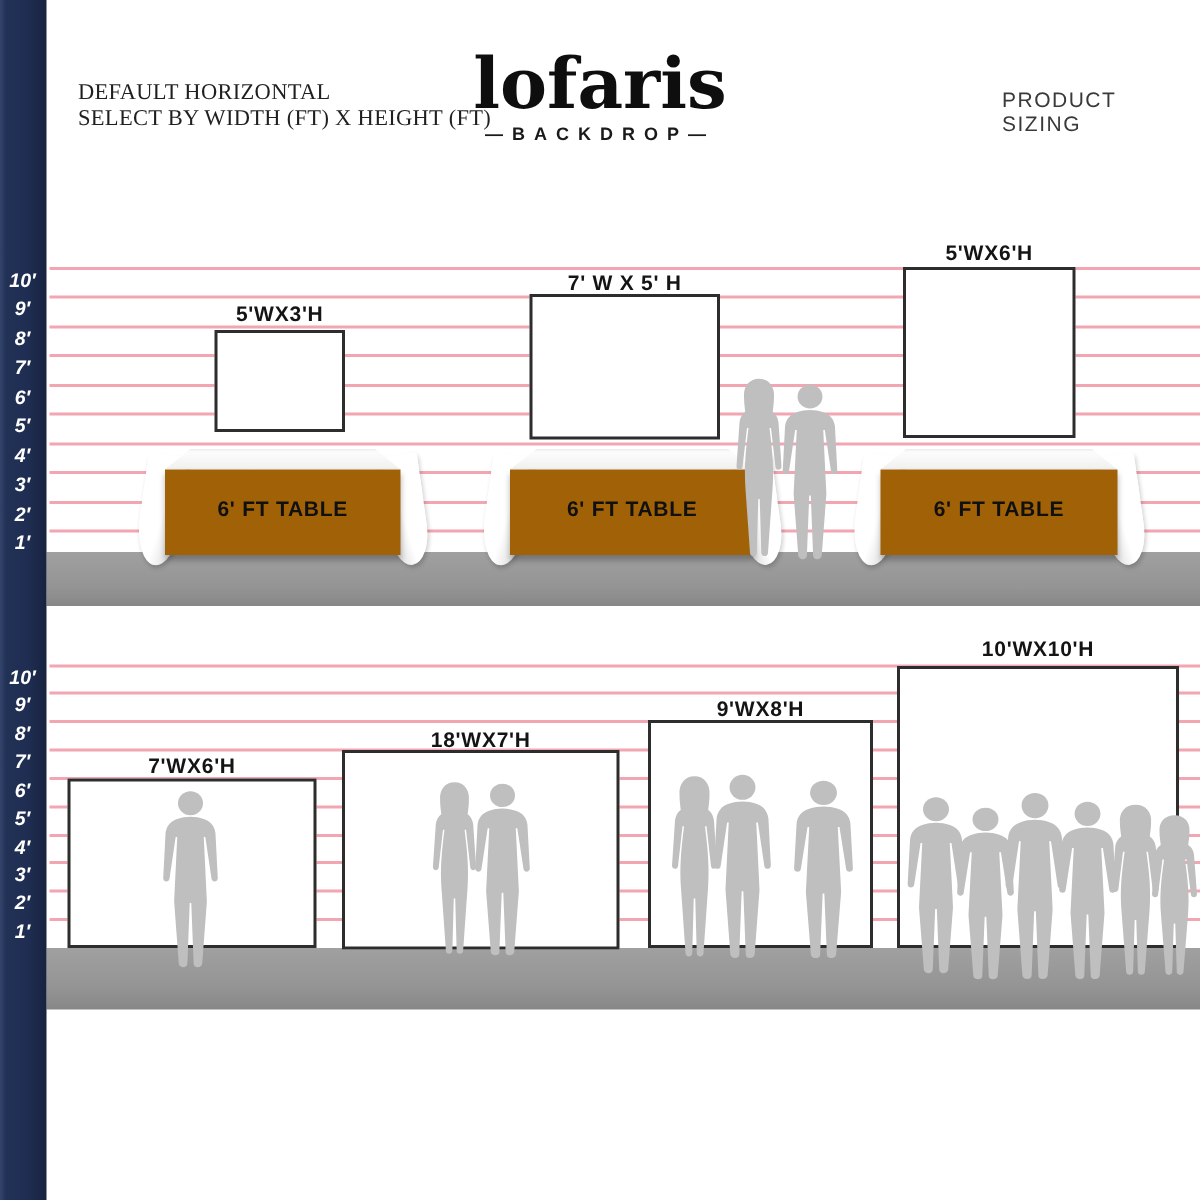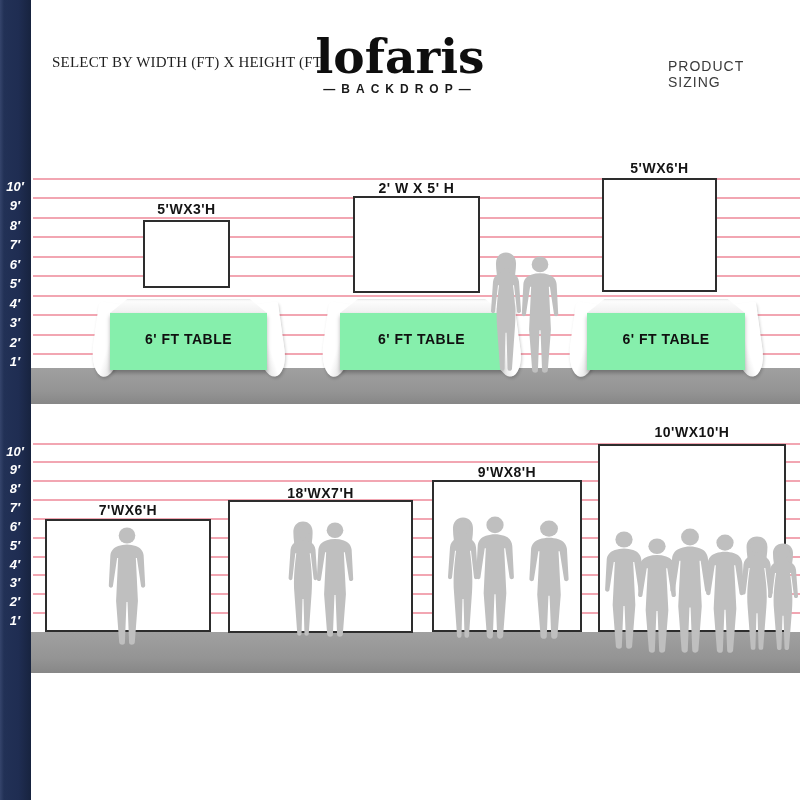--- a/index.html
+++ b/index.html
@@ -24,21 +24,21 @@
              font-weight:bold;font-style:italic;text-align:center;line-height:16px;}
 
   
   .gridline{position:absolute;left:33px;width:767px;height:2px;z-index:1;}
   .floor{position:absolute;left:31px;width:769px;z-index:2;
          background:linear-gradient(#a0a0a0 0%,#949494 65%,#878787 100%);}
   .backdrop{position:absolute;background:#ffffff;border:2px solid #2d2d2d;box-sizing:border-box;z-index:3;}
   .backdrop-label{position:absolute;z-index:4;font-size:14px;font-weight:bold;color:#141414;
                   text-align:center;letter-spacing:.5px;white-space:nowrap;}
 
-  .table-front{position:absolute;height:57px;background:#86efac;z-index:3;
+  .table-front{position:absolute;height:57px;background:#a16207;z-index:3;
                box-shadow:0 3px 4px rgba(0,0,0,.28);display:flex;align-items:center;justify-content:center;}
   .table-top{position:absolute;height:14px;z-index:3;
              background:linear-gradient(#ffffff,#f0f0f0);
              clip-path:polygon(11% 0,89% 0,100% 100%,0 100%);
              box-shadow:inset 0 1px 2px rgba(0,0,0,.10);}
   .table-label{font-size:14px;font-weight:bold;color:#101010;letter-spacing:.5px;margin-top:-6px;}
   .drape{position:absolute;width:27px;height:74px;z-index:3;
          background:linear-gradient(100deg,#ffffff 55%,#dcdcdc 92%);
          border-radius:5px 3px 55% 60%/5px 3px 30px 36px;
          box-shadow:1px 2px 3px rgba(0,0,0,.18);}
@@ -46,20 +46,21 @@
   .drape.r{transform:rotate(-8deg);background:linear-gradient(260deg,#ffffff 55%,#d8d8d8 92%);}
 
   .person{position:absolute;z-index:4;}
 </style>
 </head>
 <body>
 
 <div class="stage">
 
   <div class="hdr-left">
+    <div>DEFAULT HORIZONTAL</div>
     <div>SELECT BY WIDTH (FT) X HEIGHT (FT)</div>
   </div>
 
   <div class="logo">
     <div class="logo-name">lofaris</div>
     <div class="logo-sub">—BACKDROP—</div>
   </div>
 
   <div class="product-sizing">PRODUCT SIZING</div>
 
@@ -83,21 +84,21 @@
       <div class="gridline" style="top: 314px; background: rgb(242, 166, 178);"></div>
       <div class="ruler-num" style="top: 315px;">3′</div>
       <div class="gridline" style="top: 334px; background: rgb(242, 166, 178);"></div>
       <div class="ruler-num" style="top: 335px;">2′</div>
       <div class="gridline" style="top: 353px; background: rgb(242, 166, 178);"></div>
       <div class="ruler-num" style="top: 354px;">1′</div>
       <div class="floor" style="top: 368px; height: 36px;"></div>
       <div class="backdrop" style="left: 143px; top: 220px; width: 87px; height: 68px; border-color: rgb(45, 45, 45);"></div>
       <div class="backdrop-label" style="left: 113px; top: 201px; width: 147px;">5'WX3'H</div>
       <div class="backdrop" style="left: 353px; top: 196px; width: 127px; height: 97px; border-color: rgb(45, 45, 45);"></div>
-      <div class="backdrop-label" style="left: 323px; top: 180px; width: 187px;">2' W X 5' H</div>
+      <div class="backdrop-label" style="left: 323px; top: 180px; width: 187px;">7' W X 5' H</div>
       <div class="backdrop" style="left: 602px; top: 178px; width: 115px; height: 114px; border-color: rgb(45, 45, 45);"></div>
       <div class="backdrop-label" style="left: 572px; top: 160px; width: 175px;">5'WX6'H</div>
       <div class="drape l" style="left: 94px; top: 303px;"></div>
       <div class="drape r" style="left: 256px; top: 303px;"></div>
       <div class="table-top" style="left: 110px; top: 299px; width: 157px;"></div>
       <div class="table-front" style="left: 110px; top: 313px; width: 157px;">
         <div class="table-label">6' FT TABLE</div>
       </div>
       <div class="drape l" style="left: 324px; top: 303px;"></div>
       <div class="drape r" style="left: 492px; top: 303px;"></div>

